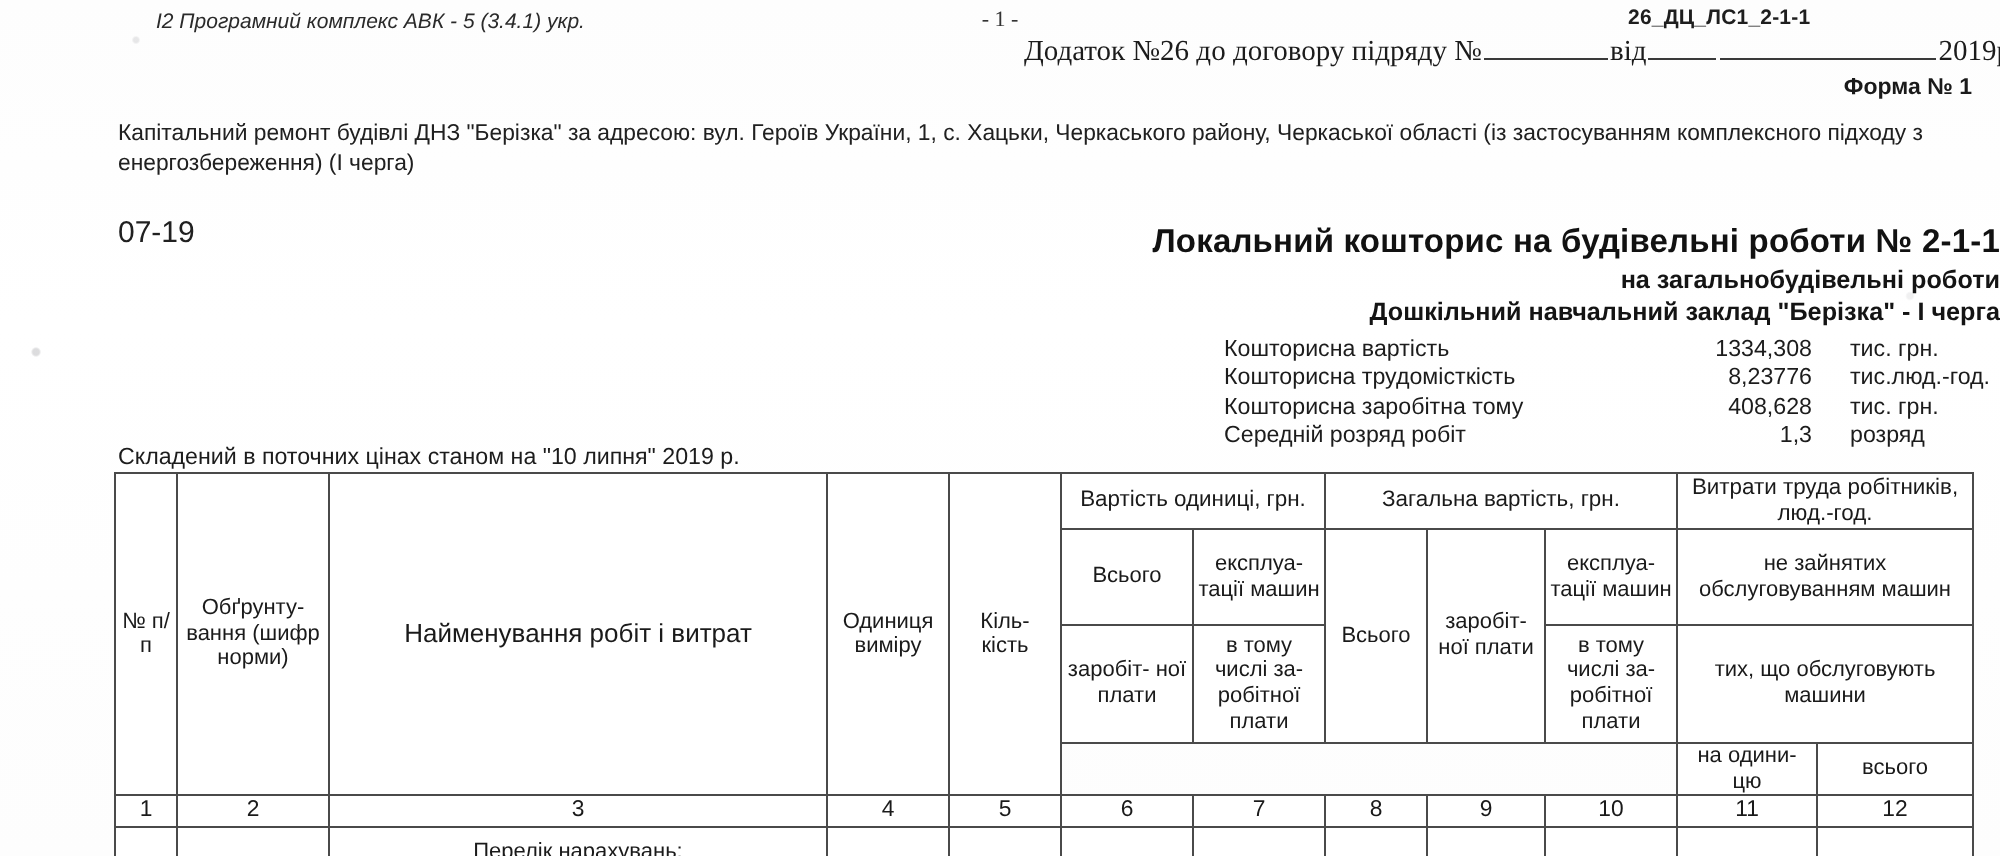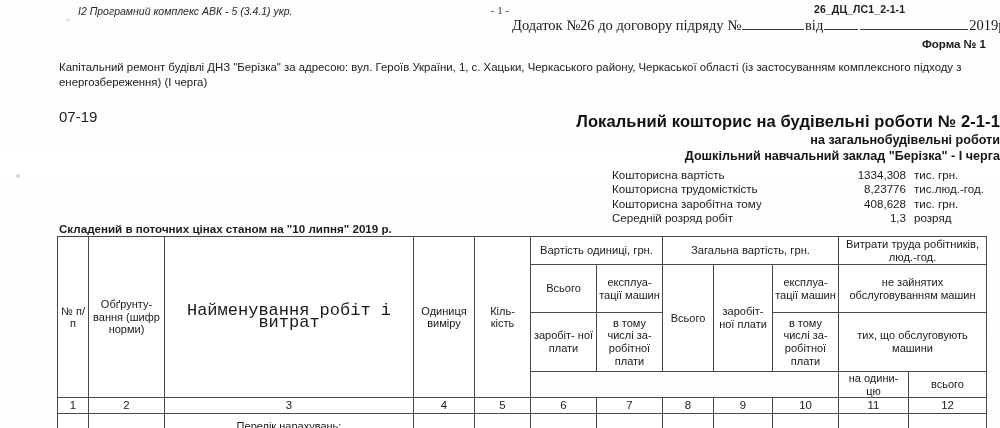--- a/index.html
+++ b/index.html
@@ -141,31 +141,30 @@
     line-height: 14.3px;
     color: #1c1c1c;
   }
   .summary-row {
     display: flex;
     align-items: baseline;
     white-space: nowrap;
   }
   .s-label { width: 222px; }
   .s-value { width: 72px; text-align: right; }
-  .s-unit  { padding-left: 8px; }
+  .s-unit  { padding-left: 19px; }
 
   
   .made-note {
     position: absolute;
     left: 59px;
     top: 222px;
     font-size: 11.6px;
     color: #1c1c1c;
     white-space: nowrap;
-    font-weight: bold;
   }
 
   
   .tbl-wrap {
     position: absolute;
     left: 57px;
     top: 236px;
     width: 929px;
     height: 192px;
   }
@@ -188,21 +187,21 @@
   .numrow td {
     height: 15px;
     font-size: 11.4px;
     padding: 0;
   }
   .datarow td {
     height: 24px;
     vertical-align: top;
     padding-top: 3px;
   }
-  .wide-name { font-size: 17px; font-family: Liberation Mono, monospace; }
+  .wide-name { font-size: 13px; }
 </style>
 </head>
 <body>
 
 <div class="page">
 
   <div class="prog-line">I2 Програмний комплекс АВК - 5 (3.4.1) укр.</div>
   <div class="page-num">- 1 -</div>
   <div class="doc-code">26_ДЦ_ЛС1_2-1-1</div>
 

